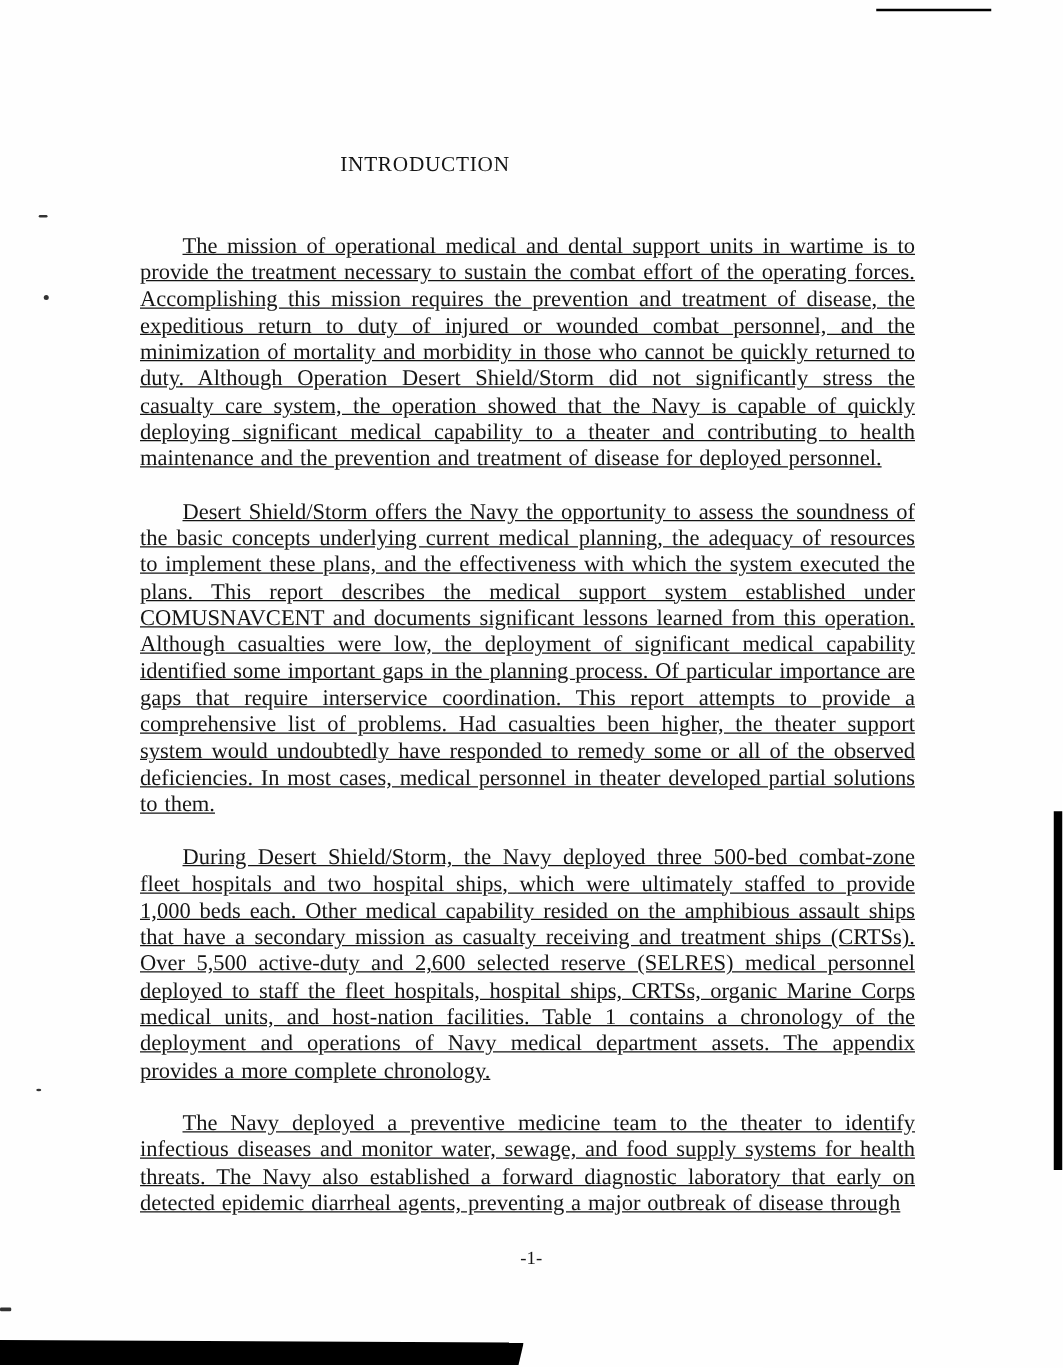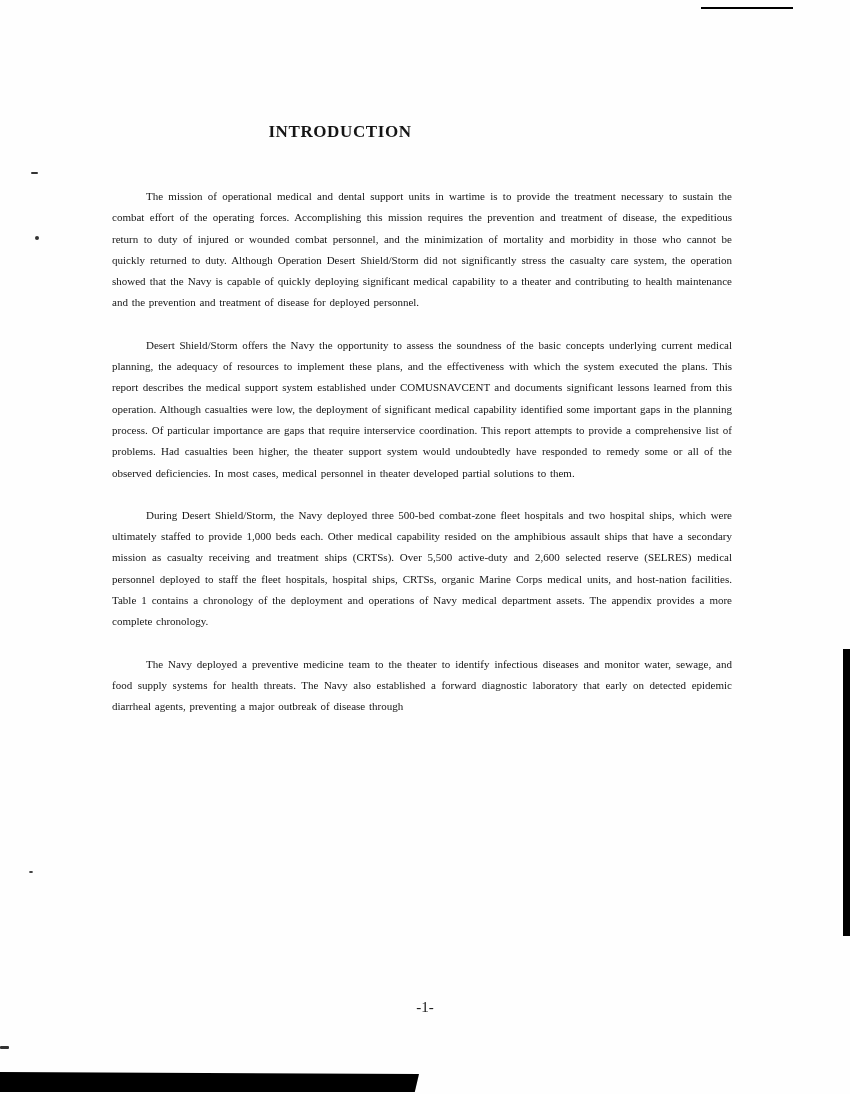--- a/index.html
+++ b/index.html
@@ -20,33 +20,34 @@
     inset: 0;
     background: #fefefe;
   }
   .doc-title {
     position: absolute;
     top: 122px;
     left: 0;
     width: 680px;
     text-align: center;
     font-size: 17px;
-    font-weight: bold;
+    font-weight: normal;
     letter-spacing: 0.6px;
     margin: 0;
   }
   .body-text {
     position: absolute;
     top: 186px;
     left: 112px;
     width: 620px;
-    font-size: 11px;
+    font-size: 18px;
     line-height: 21.3px;
     text-align: justify;
     word-spacing: 1px;
+    text-decoration: underline;
   }
   .body-text p {
     margin: 0 0 21px 0;
     text-indent: 34px;
   }
   .page-number {
     position: absolute;
     top: 999px;
     left: 0;
     width: 850px;

